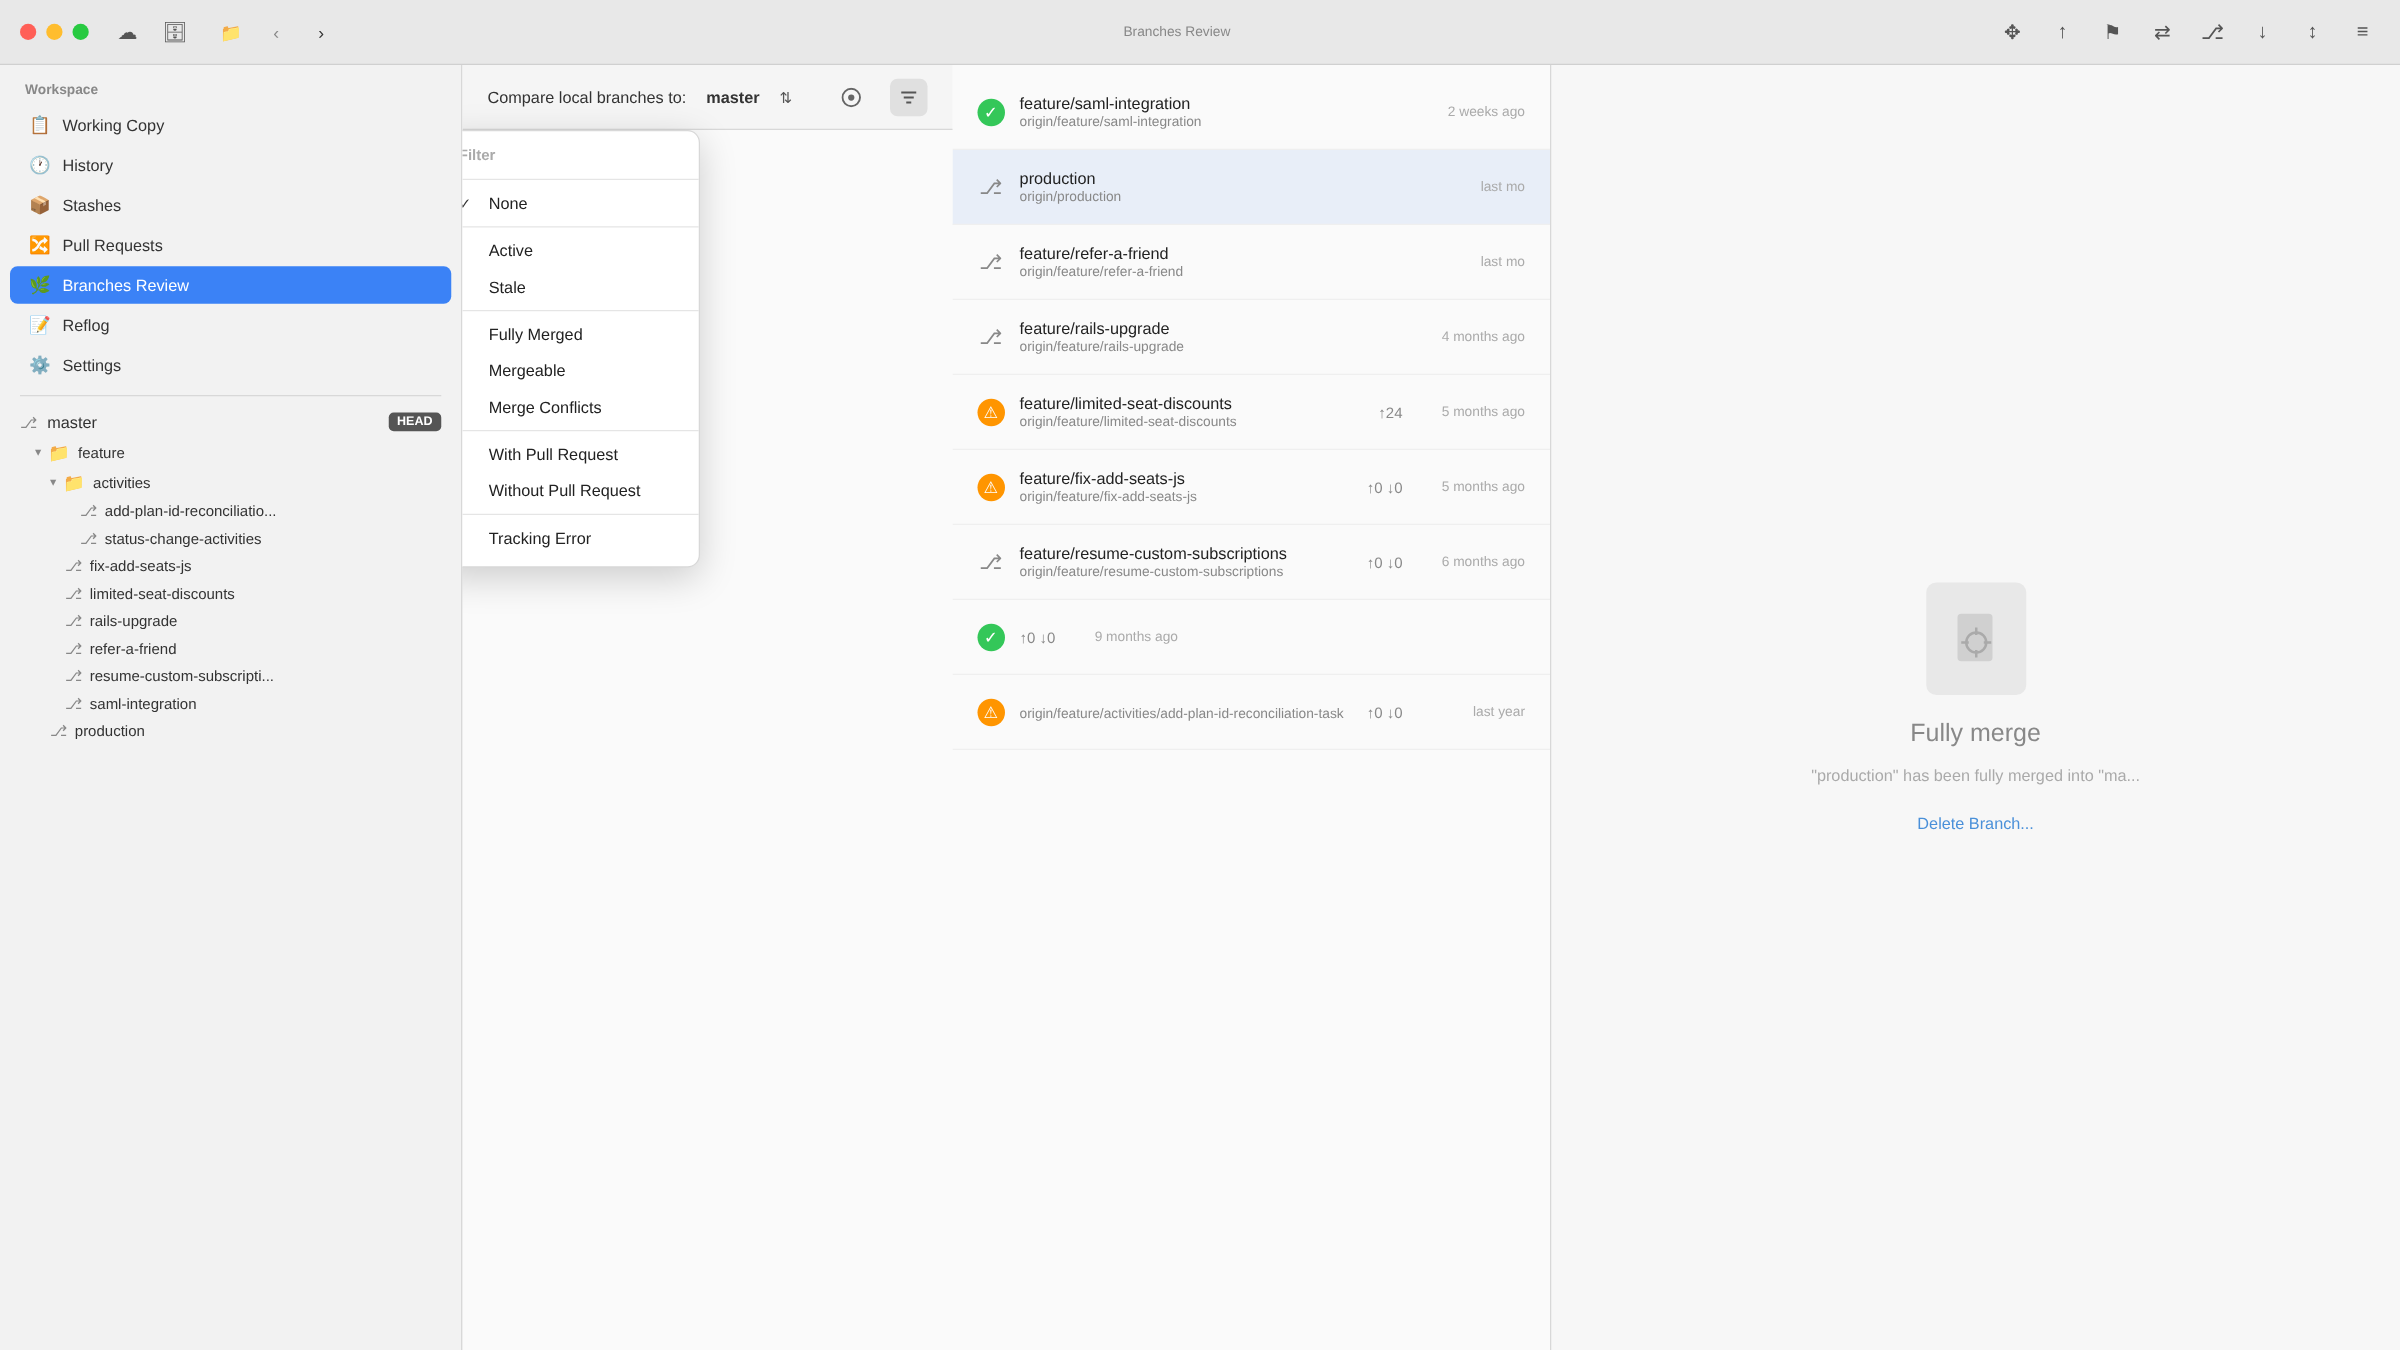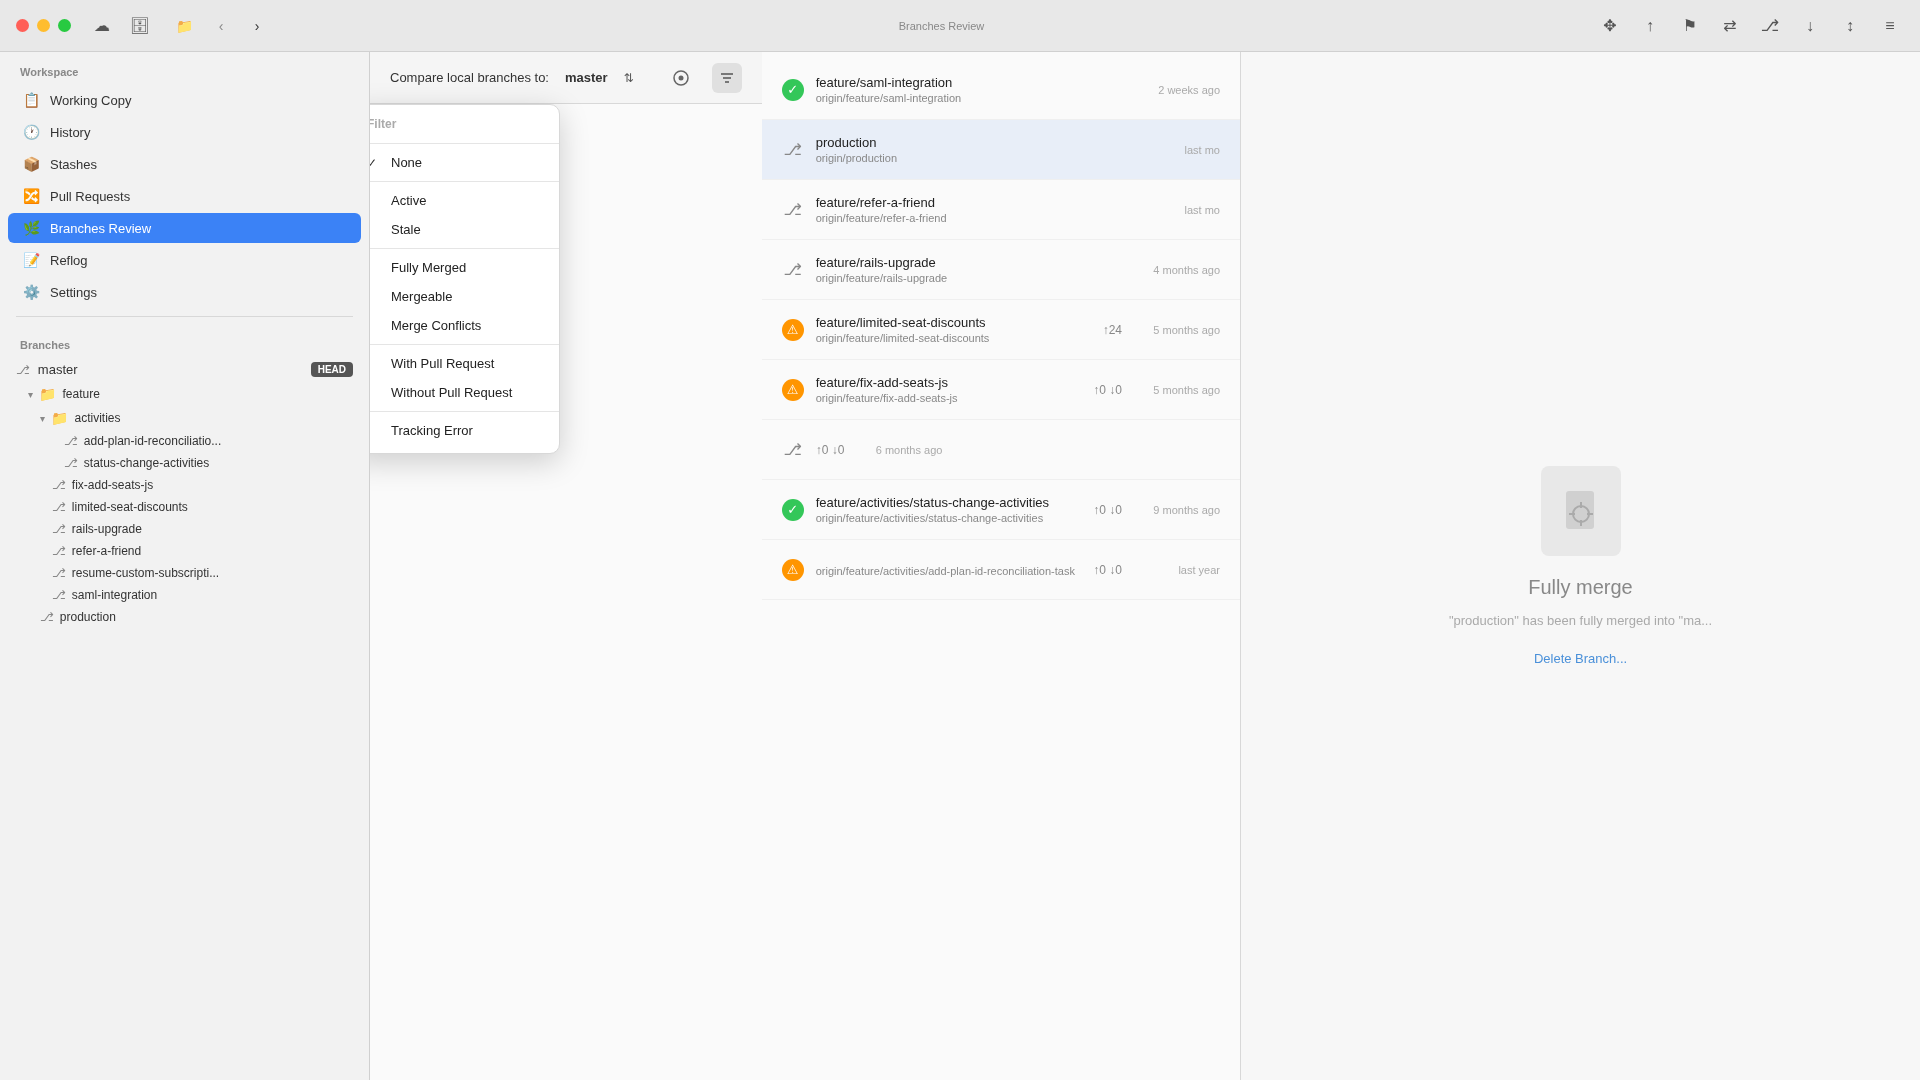--- a/index.html
+++ b/index.html
@@ -459,21 +459,20 @@
       <div class="sidebar-icon">📝</div>
       <span>Reflog</span>
     </div>
     <div class="sidebar-item">
       <div class="sidebar-icon">⚙️</div>
       <span>Settings</span>
     </div>
 
     <div class="sidebar-divider"></div>
 
-    <div class="sidebar-section-label">Branches</div>
 
     <div class="branch-item">
       <span class="branch-icon">⎇</span>
       <span class="branch-name">master</span>
       <span class="head-badge">HEAD</span>
     </div>
 
     <div class="branch-tree-item indent-1">
       <span class="chevron">▾</span>
       <span class="folder-icon">📁</span>
@@ -611,32 +610,32 @@
           <div class="branch-row-origin">origin/feature/fix-add-seats-js</div>
         </div>
         <div class="branch-row-meta">
           <span>↑0 ↓0</span>
           <div class="branch-row-time">5 months ago</div>
         </div>
       </div>
 
       <div class="branch-row">
         <div class="branch-status-icon status-ahead">⎇</div>
+        <div class="branch-row-info">
+          <div class="branch-row-name">feature/resume-custom-subscriptions</div>
+          <div class="branch-row-origin">origin/feature/resume-custom-subscriptions</div>
+        </div>
         <div class="branch-row-meta">
           <span>↑0 ↓0</span>
           <div class="branch-row-time">6 months ago</div>
         </div>
       </div>
 
       <div class="branch-row">
         <div class="branch-status-icon status-green">✓</div>
-        <div class="branch-row-info">
-          <div class="branch-row-name">feature/activities/status-change-activities</div>
-          <div class="branch-row-origin">origin/feature/activities/status-change-activities</div>
-        </div>
         <div class="branch-row-meta">
           <span>↑0 ↓0</span>
           <div class="branch-row-time">9 months ago</div>
         </div>
       </div>
 
       <div class="branch-row">
         <div class="branch-status-icon status-warning">⚠</div>
         <div class="branch-row-info">
           <div class="branch-row-origin">origin/feature/activities/add-plan-id-reconciliation-task</div>

